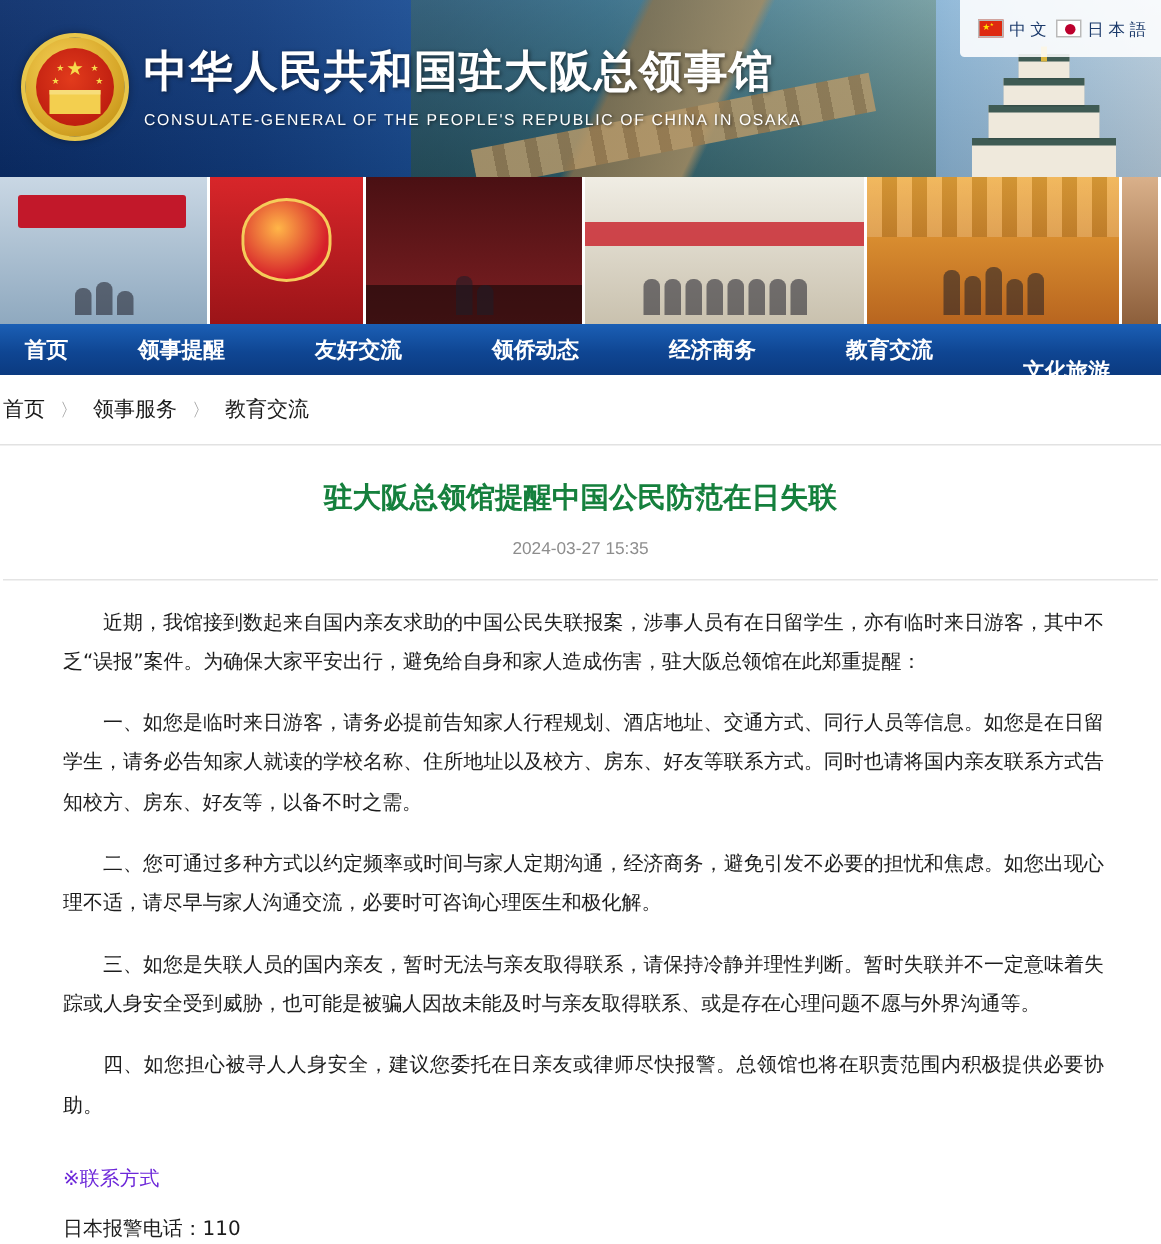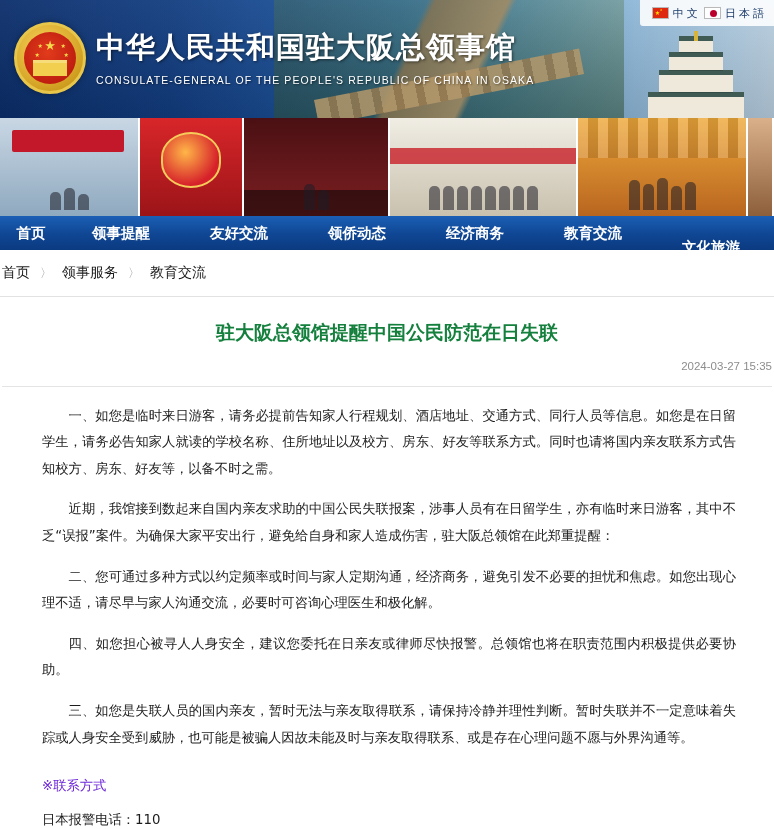--- a/index.html
+++ b/index.html
@@ -7,21 +7,21 @@
     margin: 0; padding: 0;
     width: 774px;
     background: #ffffff;
     font-family: "Liberation Sans", sans-serif;
   }
   .page { width: 774px; position: relative; overflow: hidden; }
 
   
   .lang-bar {
     position: absolute; top: 0; right: 0;
-    height: 26px;
+    height: 38px;
     display: flex; align-items: center; gap: 6px;
     padding: 0 10px 0 12px;
     background: rgba(255,255,255,0.88);
     border-bottom-left-radius: 3px;
     z-index: 5;
   }
   .lang-item { display: flex; align-items: center; gap: 4px; }
   .lang-label { font-size: 11px; color: #1b3a6b; }
   .flag { width: 17px; height: 12px; display: inline-block; position: relative; border: 1px solid #b9b9b9; }
   .flag-cn { background: #de2910; }
@@ -199,21 +199,21 @@
   
   .article { padding: 0 2px; }
   .art-title {
     text-align: center;
     font-family: "DejaVu Sans", "Liberation Sans", sans-serif;
     font-size: 19px; font-weight: bold; color: #15803d;
     padding: 22px 40px 14px 40px;
     line-height: 1.4;
   }
   .art-date {
-    text-align: right;
+    text-align: center;
     font-size: 11.5px; color: #8d8d8d;
     padding-bottom: 14px;
   }
   .rule { height: 1px; background: #e4e4e4; margin: 0 0 16px 0; }
 
   .body-wrap { padding: 0 36px 0 40px; }
   .para {
     font-family: "DejaVu Sans", "Liberation Sans", sans-serif;
     font-size: 13.3px;
     line-height: 2.0;
@@ -341,25 +341,25 @@
   </div>
 
   <div class="divider"></div>
 
   <div class="article">
     <div class="art-title">驻大阪总领馆提醒中国公民防范在日失联</div>
     <div class="art-date">2024-03-27 15:35</div>
     <div class="rule"></div>
 
     <div class="body-wrap">
+      <p class="para indent">近期，我馆接到数起来自国内亲友求助的中国公民失联报案，涉事人员有在日留学生，亦有临时来日游客，其中不乏“误报”案件。为确保大家平安出行，避免给自身和家人造成伤害，驻大阪总领馆在此郑重提醒：</p>
       <p class="para indent">一、如您是临时来日游客，请务必提前告知家人行程规划、酒店地址、交通方式、同行人员等信息。如您是在日留学生，请务必告知家人就读的学校名称、住所地址以及校方、房东、好友等联系方式。同时也请将国内亲友联系方式告知校方、房东、好友等，以备不时之需。</p>
-      <p class="para indent">近期，我馆接到数起来自国内亲友求助的中国公民失联报案，涉事人员有在日留学生，亦有临时来日游客，其中不乏“误报”案件。为确保大家平安出行，避免给自身和家人造成伤害，驻大阪总领馆在此郑重提醒：</p>
       <p class="para indent">二、您可通过多种方式以约定频率或时间与家人定期沟通，经济商务，避免引发不必要的担忧和焦虑。如您出现心理不适，请尽早与家人沟通交流，必要时可咨询心理医生和极化解。</p>
+      <p class="para indent">三、如您是失联人员的国内亲友，暂时无法与亲友取得联系，请保持冷静并理性判断。暂时失联并不一定意味着失踪或人身安全受到威胁，也可能是被骗人因故未能及时与亲友取得联系、或是存在心理问题不愿与外界沟通等。</p>
       <p class="para indent">四、如您担心被寻人人身安全，建议您委托在日亲友或律师尽快报警。总领馆也将在职责范围内积极提供必要协助。</p>
-      <p class="para indent">三、如您是失联人员的国内亲友，暂时无法与亲友取得联系，请保持冷静并理性判断。暂时失联并不一定意味着失踪或人身安全受到威胁，也可能是被骗人因故未能及时与亲友取得联系、或是存在心理问题不愿与外界沟通等。</p>
 
       <div class="contact-head">※联系方式</div>
       <p class="contact-line">日本报警电话：110</p>
 
     </div>
   </div>
 
 </div>
 
 </body></html>

